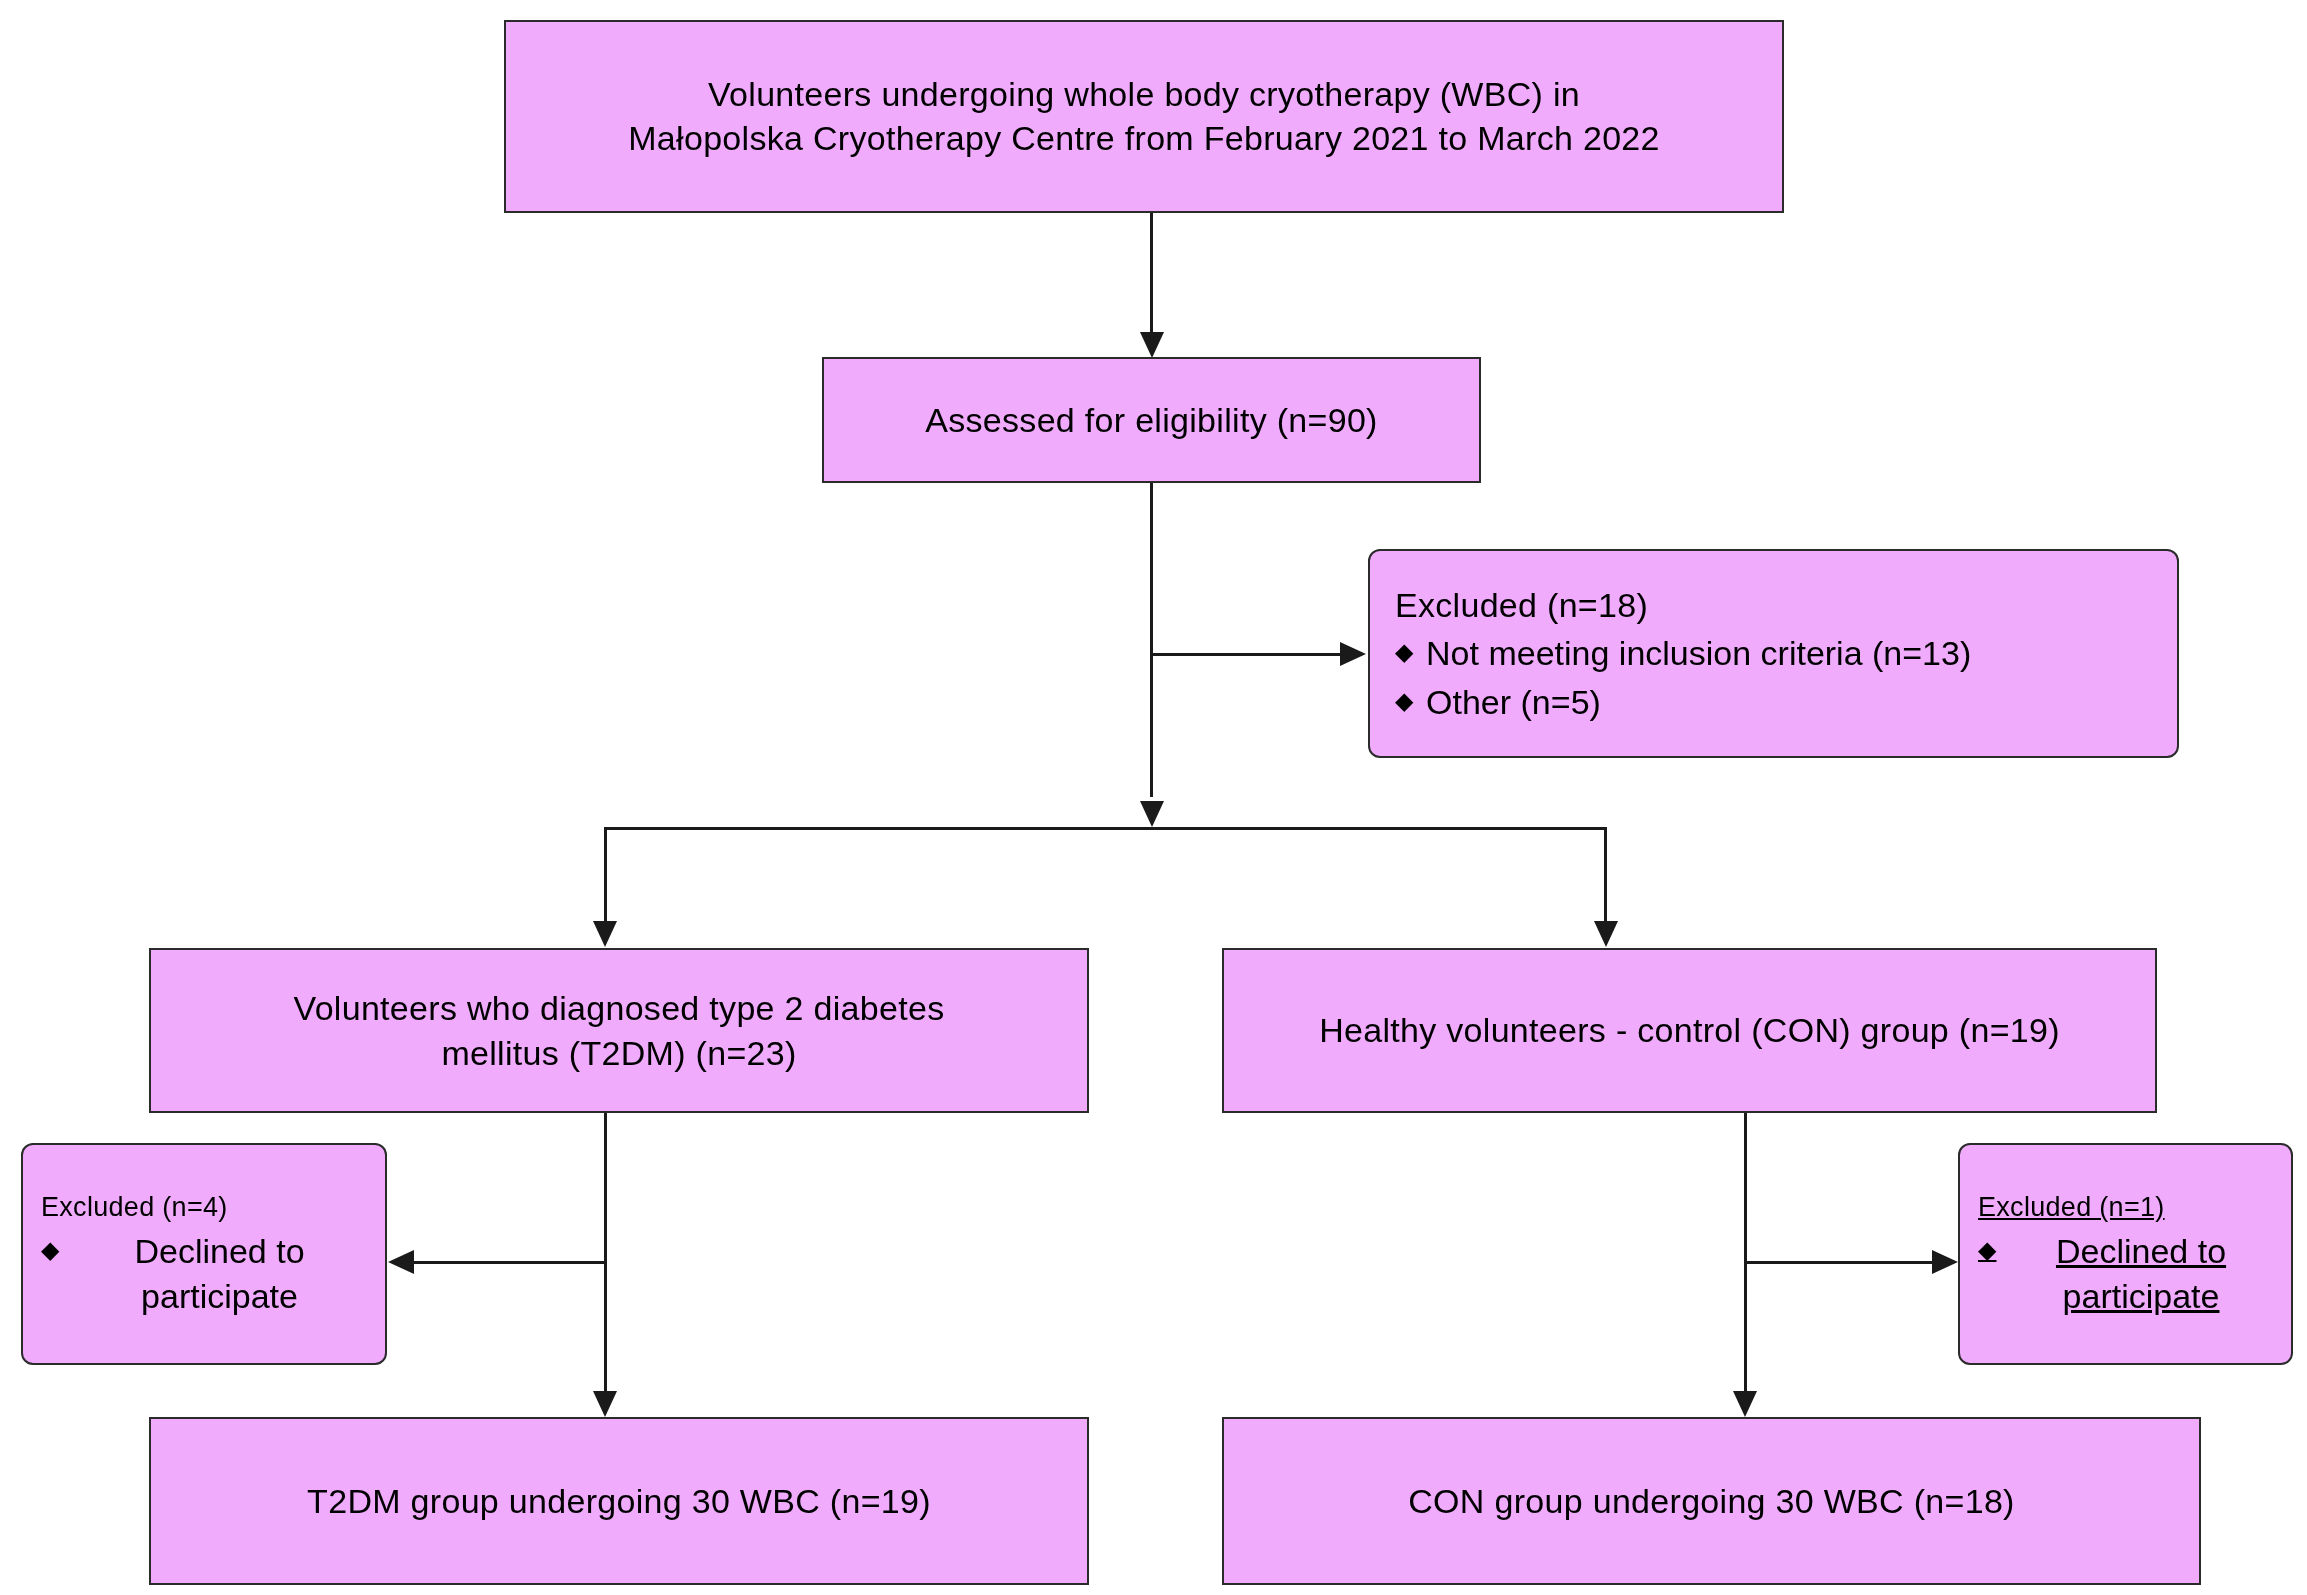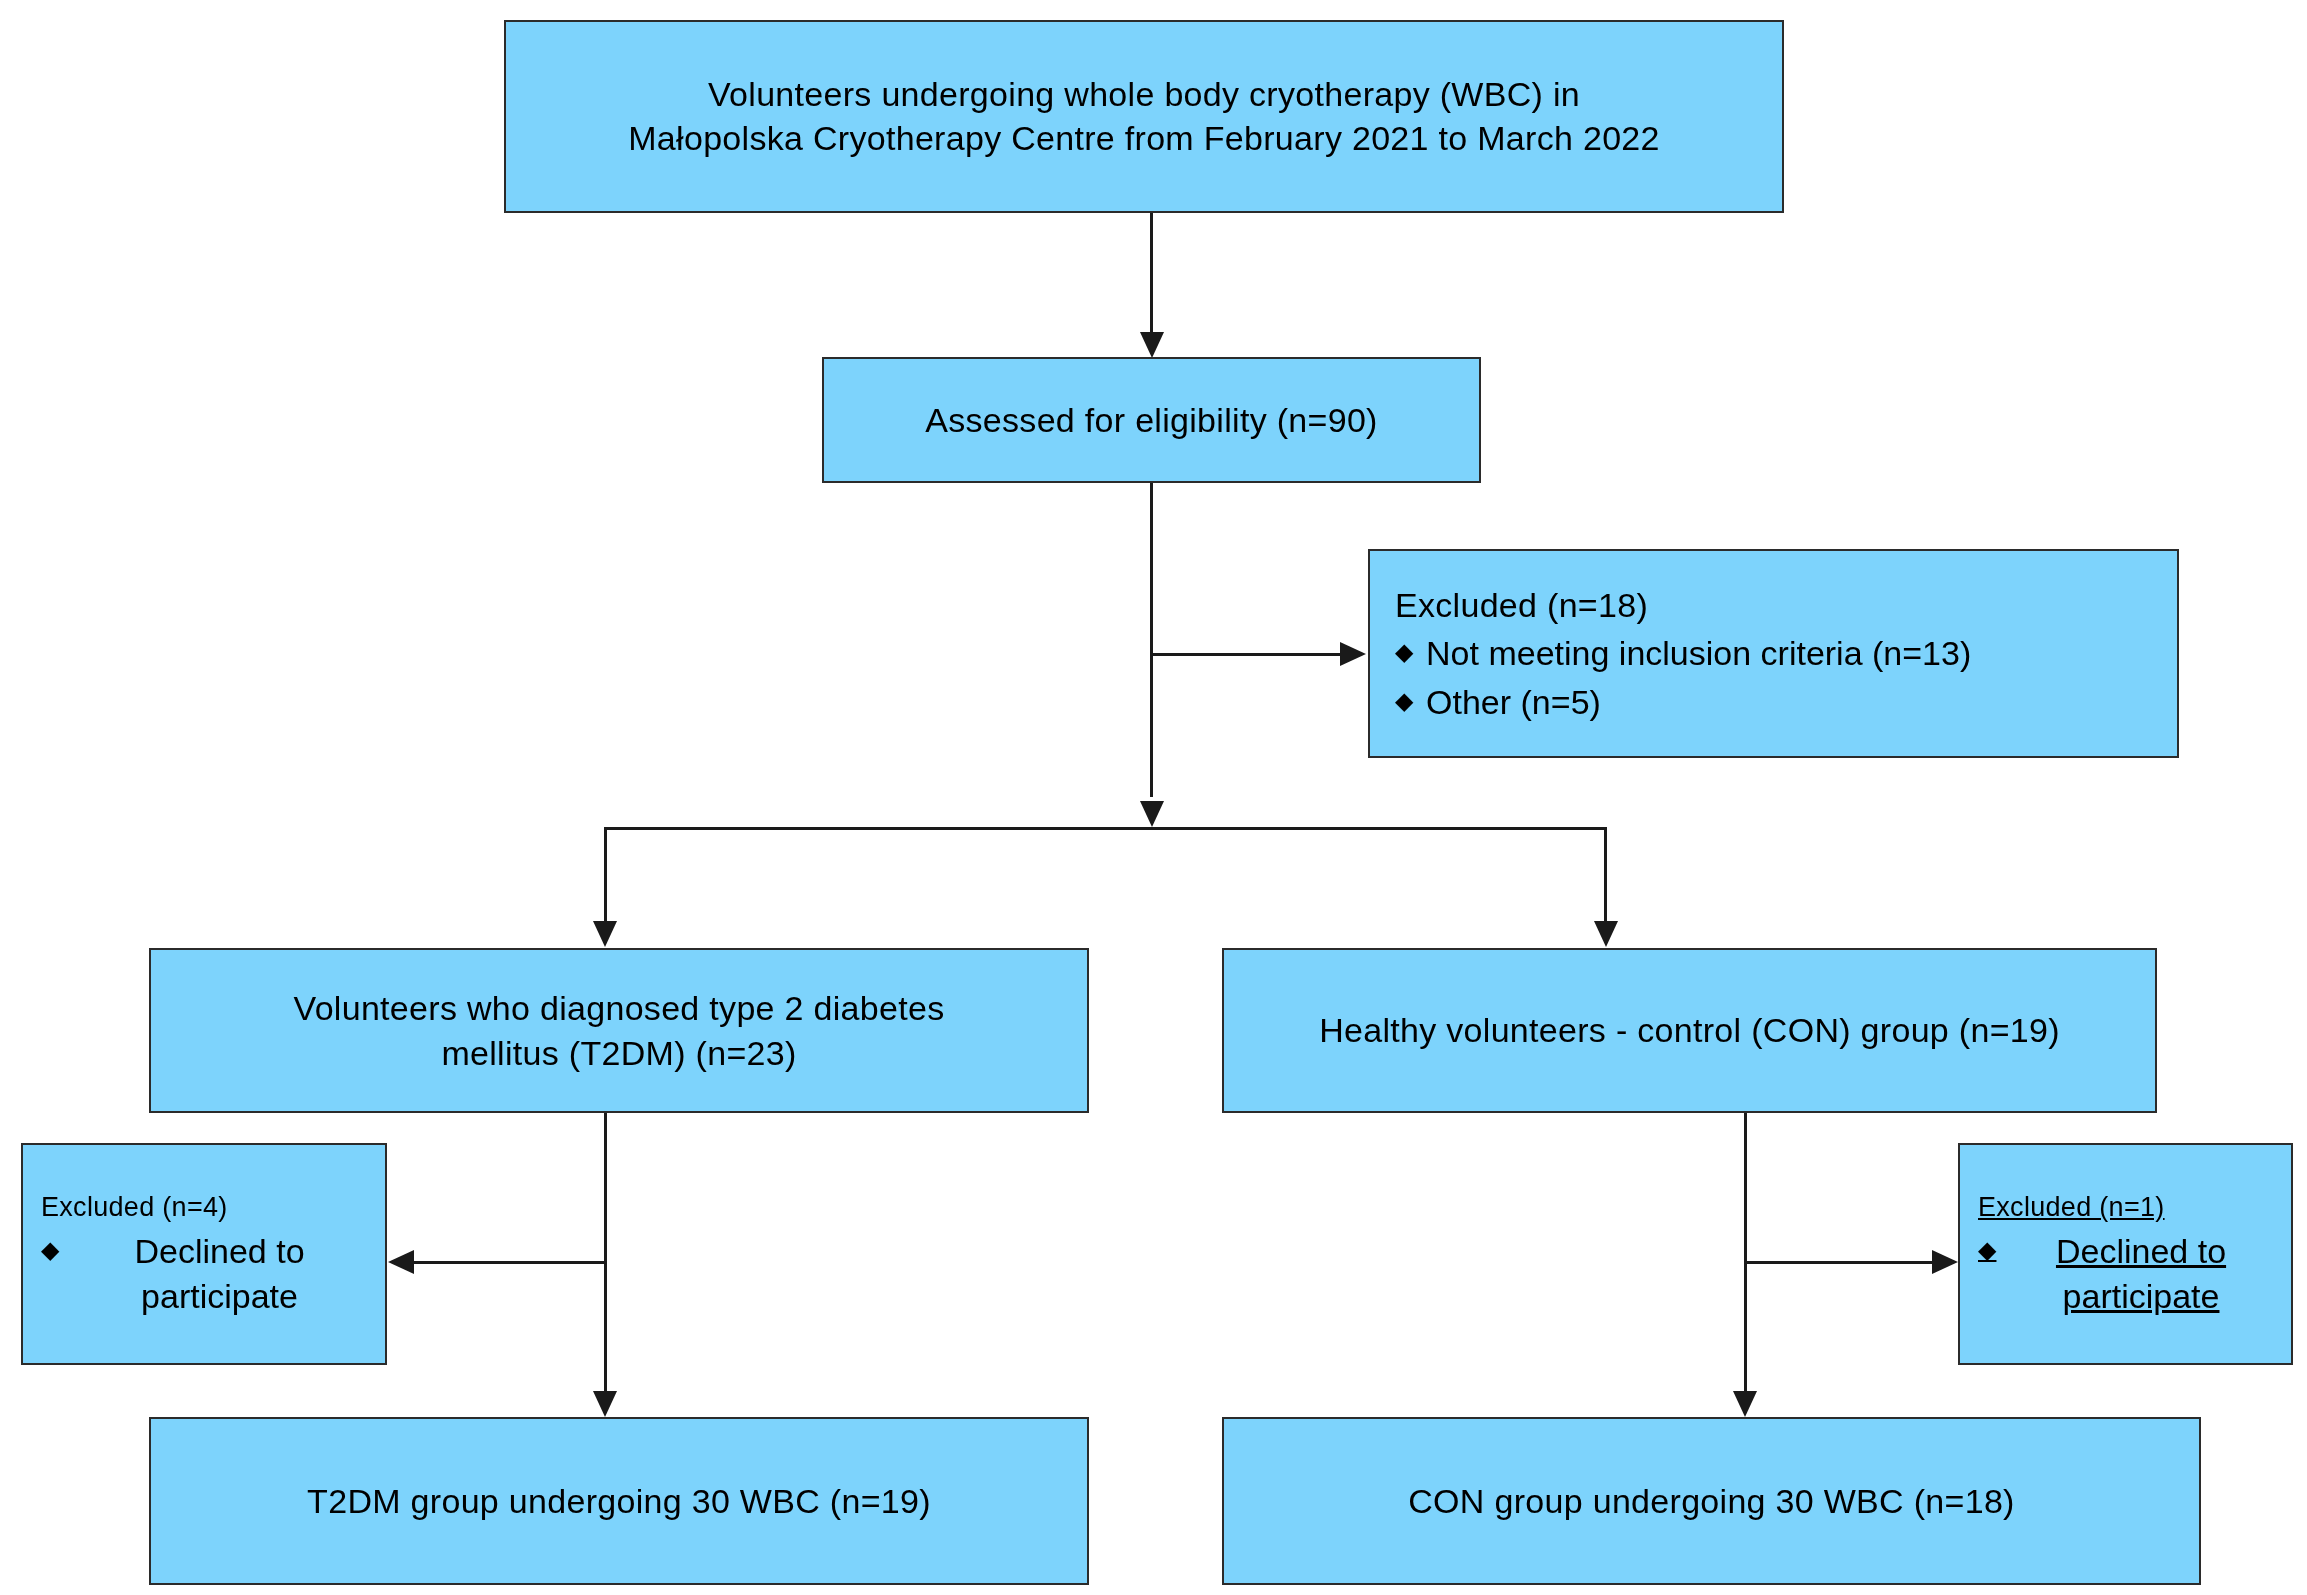--- a/index.html
+++ b/index.html
@@ -13,33 +13,34 @@
     height: 1596px;
     background: #ffffff;
     font-family: "Liberation Sans", sans-serif;
     color: #000000;
     overflow: hidden;
   }
   .box {
     position: absolute;
     box-sizing: border-box;
     border: 2.8px solid #2b2b2b;
-    background: #7dd3fc;
+    background: #f0abfc;
     display: flex;
     flex-direction: column;
     justify-content: center;
     z-index: 3;
   }
   .box.center {
     align-items: center;
     text-align: center;
   }
   .box.left {
     align-items: flex-start;
     text-align: left;
+    border-radius: 12px;
   }
   .txt {
     font-size: 34px;
     line-height: 1.30;
     letter-spacing: 0.3px;
     white-space: pre-line;
   }
   .txt.small {
     font-size: 27px;
   }

